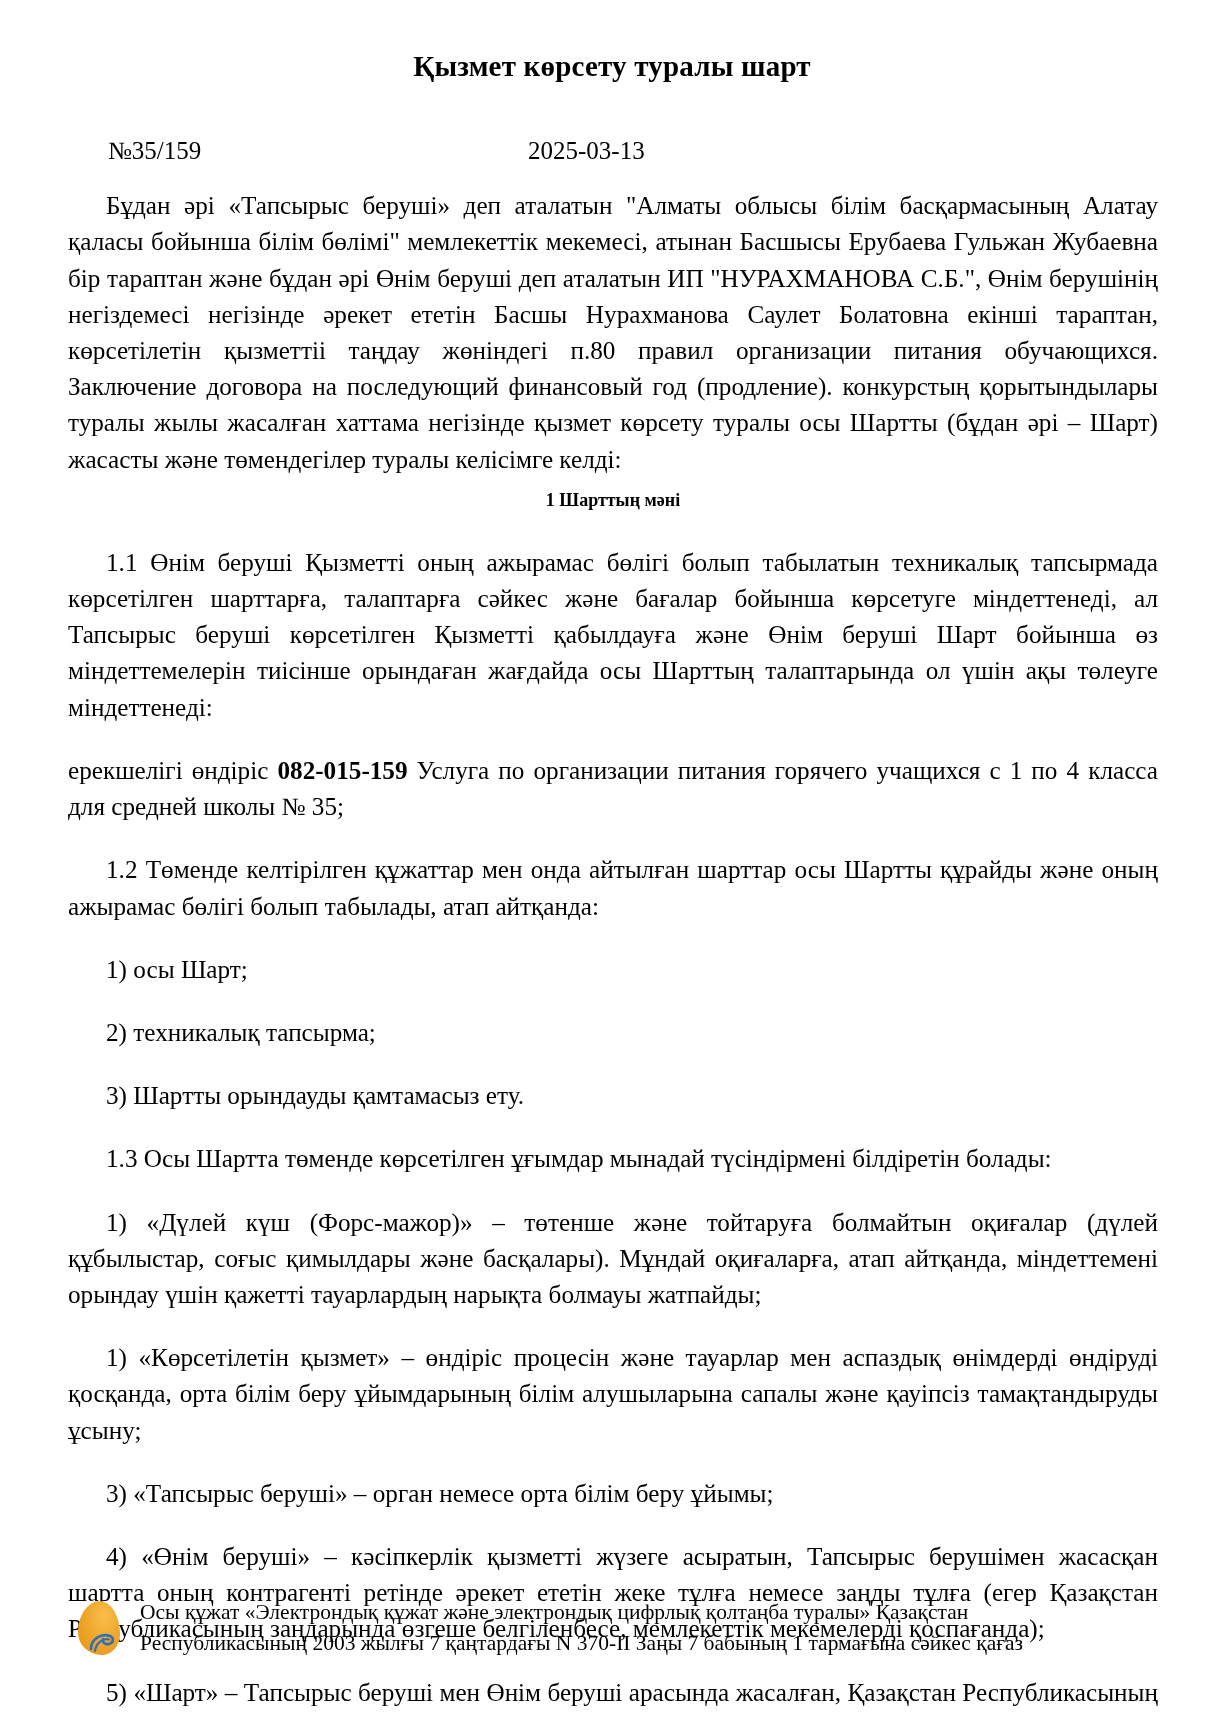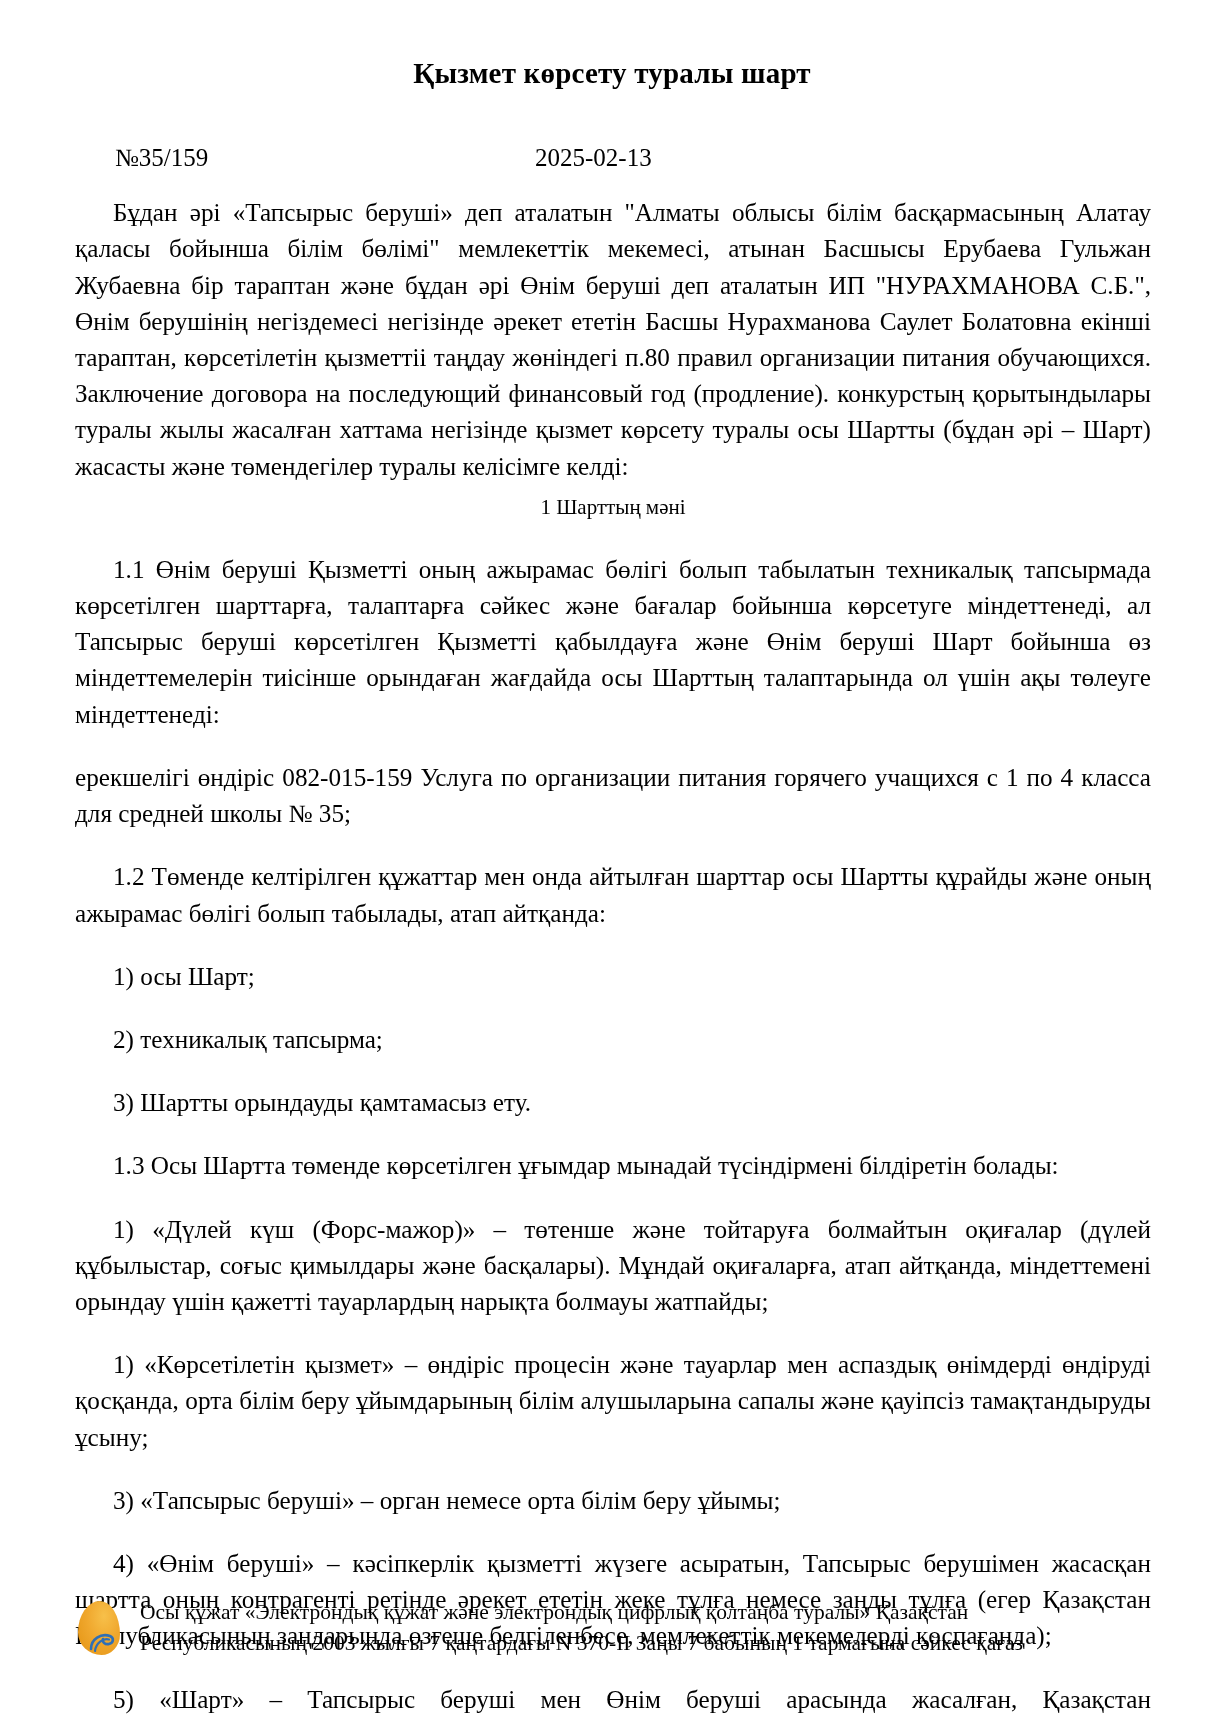--- a/index.html
+++ b/index.html
@@ -14,21 +14,21 @@
     position: relative;
     font-family: "Liberation Serif", "DejaVu Serif", serif;
     color: #000000;
     overflow: hidden;
   }
 
   .page {
     position: relative;
     width: 1224px;
     height: 1714px;
-    padding: 7px;
+    padding: 0;
   }
 
   .doc-title {
     text-align: center;
     font-weight: bold;
     font-size: 29px;
     letter-spacing: 0.2px;
     margin: 0;
     padding-top: 48px;
     line-height: 1.25;
@@ -59,27 +59,27 @@
     text-justify: inter-word;
     hyphens: none;
   }
 
   p.indent { text-indent: 38px; }
 
   p.spaced { margin-top: 27px; }
 
   .section-heading {
     text-align: center;
-    font-weight: normal;
-    font-size: 21px;
+    font-weight: bold;
+    font-size: 18px;
     line-height: 36px;
     margin: 4px 0 0 0;
   }
 
-  .b { font-weight: normal; }
+  .b { font-weight: bold; }
 
   
   .footer-cert {
     position: absolute;
     left: 68px;
     top: 1597px;
     width: 1090px;
     display: flex;
     align-items: flex-start;
     gap: 4px;
@@ -121,21 +121,21 @@
 </style>
 </head>
 <body>
 
 <div class="page">
 
   <h1 class="doc-title">Қызмет көрсету туралы шарт</h1>
 
   <div class="meta-row">
     <div class="meta-number">№35/159</div>
-    <div class="meta-date">2025-02-13</div>
+    <div class="meta-date">2025-03-13</div>
   </div>
 
   <div class="body-wrap">
 
     <p class="para indent">Бұдан әрі «Тапсырыс беруші» деп аталатын "Алматы облысы білім басқармасының Алатау қаласы бойынша білім бөлімі" мемлекеттік мекемесі, атынан Басшысы Ерубаева Гульжан Жубаевна бір тараптан және бұдан әрі Өнім беруші деп аталатын ИП "НУРАХМАНОВА С.Б.", Өнім берушінің негіздемесі негізінде әрекет ететін Басшы Нурахманова Саулет Болатовна екінші тараптан, көрсетілетін қызметтіі таңдау жөніндегі п.80 правил организации питания обучающихся. Заключение договора на последующий финансовый год (продление). конкурстың қорытындылары туралы жылы жасалған хаттама негізінде қызмет көрсету туралы осы Шартты (бұдан әрі – Шарт) жасасты және төмендегілер туралы келісімге келді:</p>
 
     <div class="section-heading">1 Шарттың мәні</div>
 
     <p class="para indent spaced">1.1 Өнім беруші Қызметті оның ажырамас бөлігі болып табылатын техникалық тапсырмада көрсетілген шарттарға, талаптарға сәйкес және бағалар бойынша көрсетуге міндеттенеді, ал Тапсырыс беруші көрсетілген Қызметті қабылдауға және Өнім беруші Шарт бойынша өз міндеттемелерін тиісінше орындаған жағдайда осы Шарттың талаптарында ол үшін ақы төлеуге міндеттенеді:</p>
 

